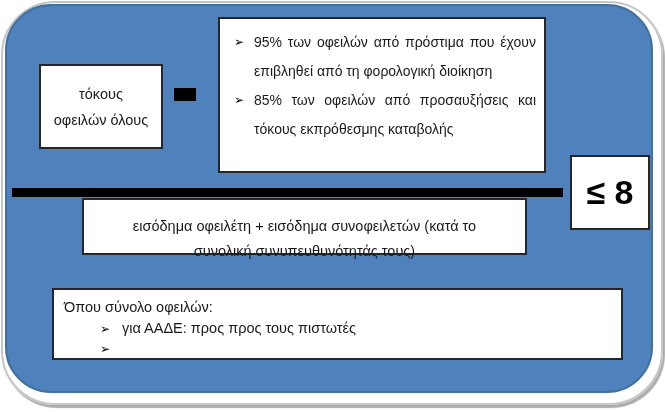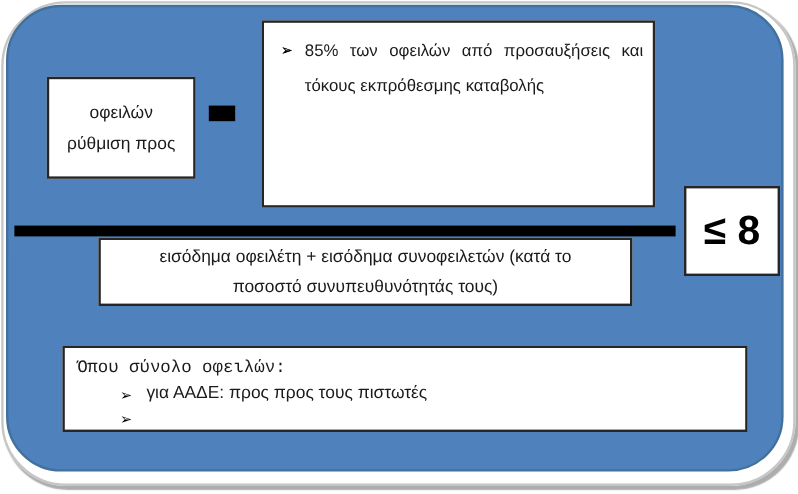--- a/index.html
+++ b/index.html
@@ -53,69 +53,70 @@
   .ded-item .bullet,.legend-item .bullet{
     position:absolute;left:14px;top:0;font-size:12px;color:#000;
   }
   
   .frac-bar{
     position:absolute;left:12px;top:188px;width:551px;height:9px;background:#000;
   }
   
   .den-box{
     left:82px;top:198px;width:445px;height:57px;
-    text-align:center;font-size:14.5px;line-height:25px;padding-top:2px;
+    text-align:center;font-size:14.5px;line-height:25px;padding-top:14px;
   }
   
   .leq-box{
     left:570px;top:155px;width:80px;height:75px;
     display:flex;align-items:center;justify-content:center;
     font-size:34px;font-weight:700;color:#000;
   }
   
   .legend-box{
     left:52px;top:288px;width:571px;height:72px;
     padding:6px 10px 0 10px;font-size:14.5px;line-height:20px;
   }
-  .legend-title{line-height:22px;font-family:Liberation Mono, monospace;}
+  .legend-title{line-height:22px;}
   .legend-item{position:relative;padding-left:58px;}
   .legend-item .bullet{left:36px;top:1px;}
 </style>
 </head>
 <body>
 
 <div class="page">
 
   <div class="frame"></div>
   <div class="shape"></div>
 
   <div class="wbox left-box">
-    <div>οφειλών</div>
-    <div>ρύθμιση προς</div>
+    <div>τόκους</div>
+    <div>οφειλών όλους</div>
   </div>
 
   <div class="minus">
     <span class="sr">−</span>
   </div>
 
   <div class="wbox ded-box">
     <div class="ded-item">
       <span class="bullet">➢</span>
+      <span>95% των οφειλών από πρόστιμα που έχουν επιβληθεί από τη φορολογική διοίκηση</span>
     </div>
     <div class="ded-item">
       <span class="bullet">➢</span>
       <span>85% των οφειλών από προσαυξήσεις και τόκους εκπρόθεσμης καταβολής</span>
     </div>
   </div>
 
   <div class="frac-bar"></div>
 
   <div class="wbox den-box">
     <div>εισόδημα οφειλέτη + εισόδημα συνοφειλετών (κατά το</div>
-    <div>ποσοστό συνυπευθυνότητάς τους)</div>
+    <div>συνολική συνυπευθυνότητάς τους)</div>
   </div>
 
   <div class="wbox leq-box">
     <span>≤ 8</span>
   </div>
 
   <div class="wbox legend-box">
     <div class="legend-title">Όπου σύνολο οφειλών:</div>
     <div class="legend-item">
       <span class="bullet">➢</span>

